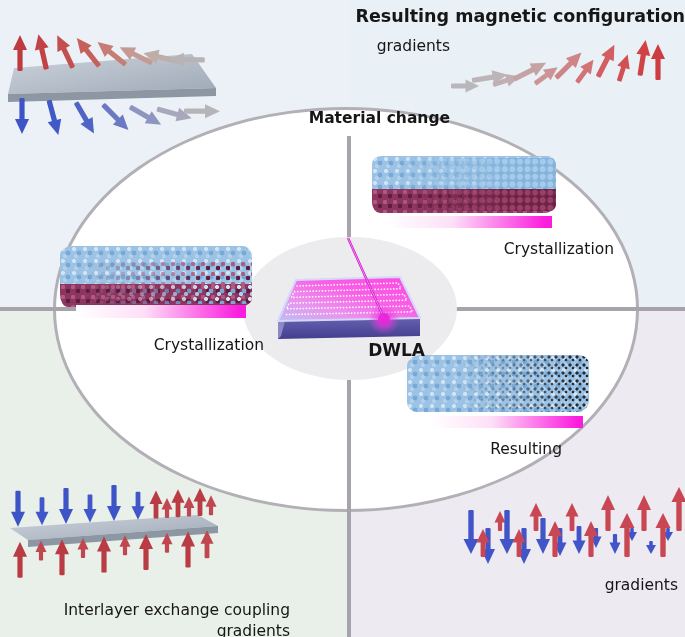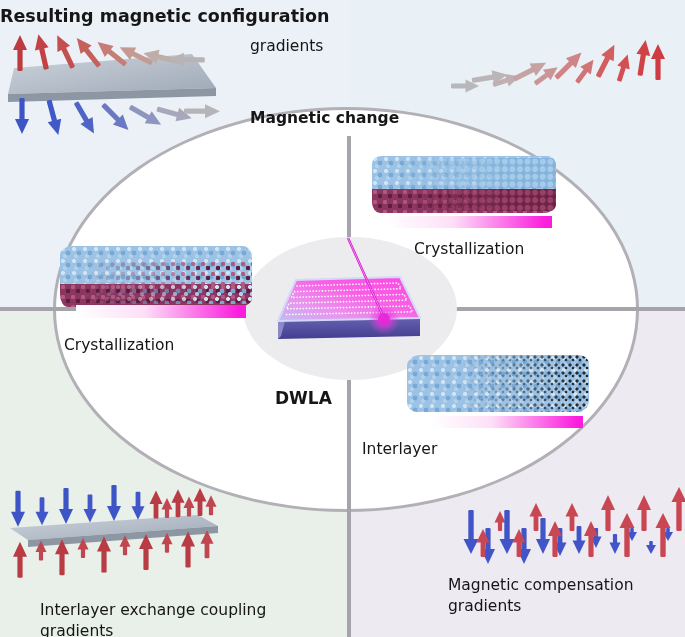--- a/index.html
+++ b/index.html
@@ -15,28 +15,28 @@
   .big-ellipse{position:absolute;left:53px;top:107px;width:586px;height:405px;
     background:#fff;border:3px solid var(--ellipse-border);border-radius:50%;z-index:1;box-sizing:border-box;}
   
   .hline{position:absolute;left:0;top:307px;width:685px;height:4px;background:var(--divider);z-index:2;}
   .vline{position:absolute;left:347px;top:136px;width:4px;height:501px;background:var(--divider);z-index:2;}
   
   .inner-ellipse{position:absolute;left:243px;top:237px;width:214px;height:143px;
     background:var(--inner-ellipse);border-radius:50%;z-index:3;}
   svg.illu{position:absolute;z-index:4;overflow:visible;}
   
-  .lbl{position:absolute;z-index:5;text-align:left;font-size:15.5px;line-height:21px;}
+  .lbl{position:absolute;z-index:5;text-align:right;font-size:15.5px;line-height:21px;}
   .bold{font-weight:bold;}
   .title{left:0;right:0;top:6px;font-size:17.5px;}
   .anis{left:250px;width:200px;top:36px;}
   .matchg{left:250px;width:200px;top:108px;font-size:15.5px;}
   .cryst{left:414px;width:200px;top:239px;}
   .interd{left:64px;width:200px;top:335px;}
-  .dwla{left:275px;width:150px;top:340px;font-size:17px;margin-top:48px;}
+  .dwla{left:275px;width:150px;top:340px;font-size:17px;}
   .oxid{left:362px;width:200px;top:439px;}
   .interl{left:40px;width:250px;top:575px;margin-top:25px;}
   .comp{left:448px;width:230px;top:575px;}
   
   .gbar{position:absolute;z-index:4;background:linear-gradient(90deg,#ffffff 0%,#fddff7 40%,var(--magenta) 96%);}
   .gb-i{left:76px;top:305px;width:170px;height:13px;}
   .gb-c{left:387px;top:216px;width:165px;height:12px;}
   .gb-o{left:431px;top:416px;width:152px;height:12px;}
   
   .pblock{position:absolute;z-index:4;overflow:hidden;}
@@ -246,25 +246,24 @@
   <circle cx="121" cy="87" r="16" fill="url(#glow)"></circle>
   <line x1="85" y1="6" x2="121" y2="86" stroke="#cf1fd0" stroke-width="2.4"></line>
   <line x1="85" y1="6" x2="121" y2="86" stroke="#ff8af0" stroke-width="0.9"></line>
   <circle cx="121" cy="87" r="6" fill="#e724da" opacity="0.85"></circle>
 </svg>
 
 <div class="lbl title bold">Resulting magnetic configuration</div>
 <div class="lbl anis">
   <div>gradients</div>
 </div>
-<div class="lbl matchg bold">Magnetic change</div>
+<div class="lbl matchg bold">Material change</div>
 <div class="lbl cryst">Crystallization</div>
 <div class="lbl interd">Crystallization</div>
 <div class="lbl dwla bold">DWLA</div>
-<div class="lbl oxid">Interlayer</div>
+<div class="lbl oxid">Resulting</div>
 <div class="lbl interl">
   <div>Interlayer exchange coupling</div>
   <div>gradients</div>
 </div>
 <div class="lbl comp">
-  <div>Magnetic compensation</div>
   <div>gradients</div>
 </div>
 
 </body></html>

